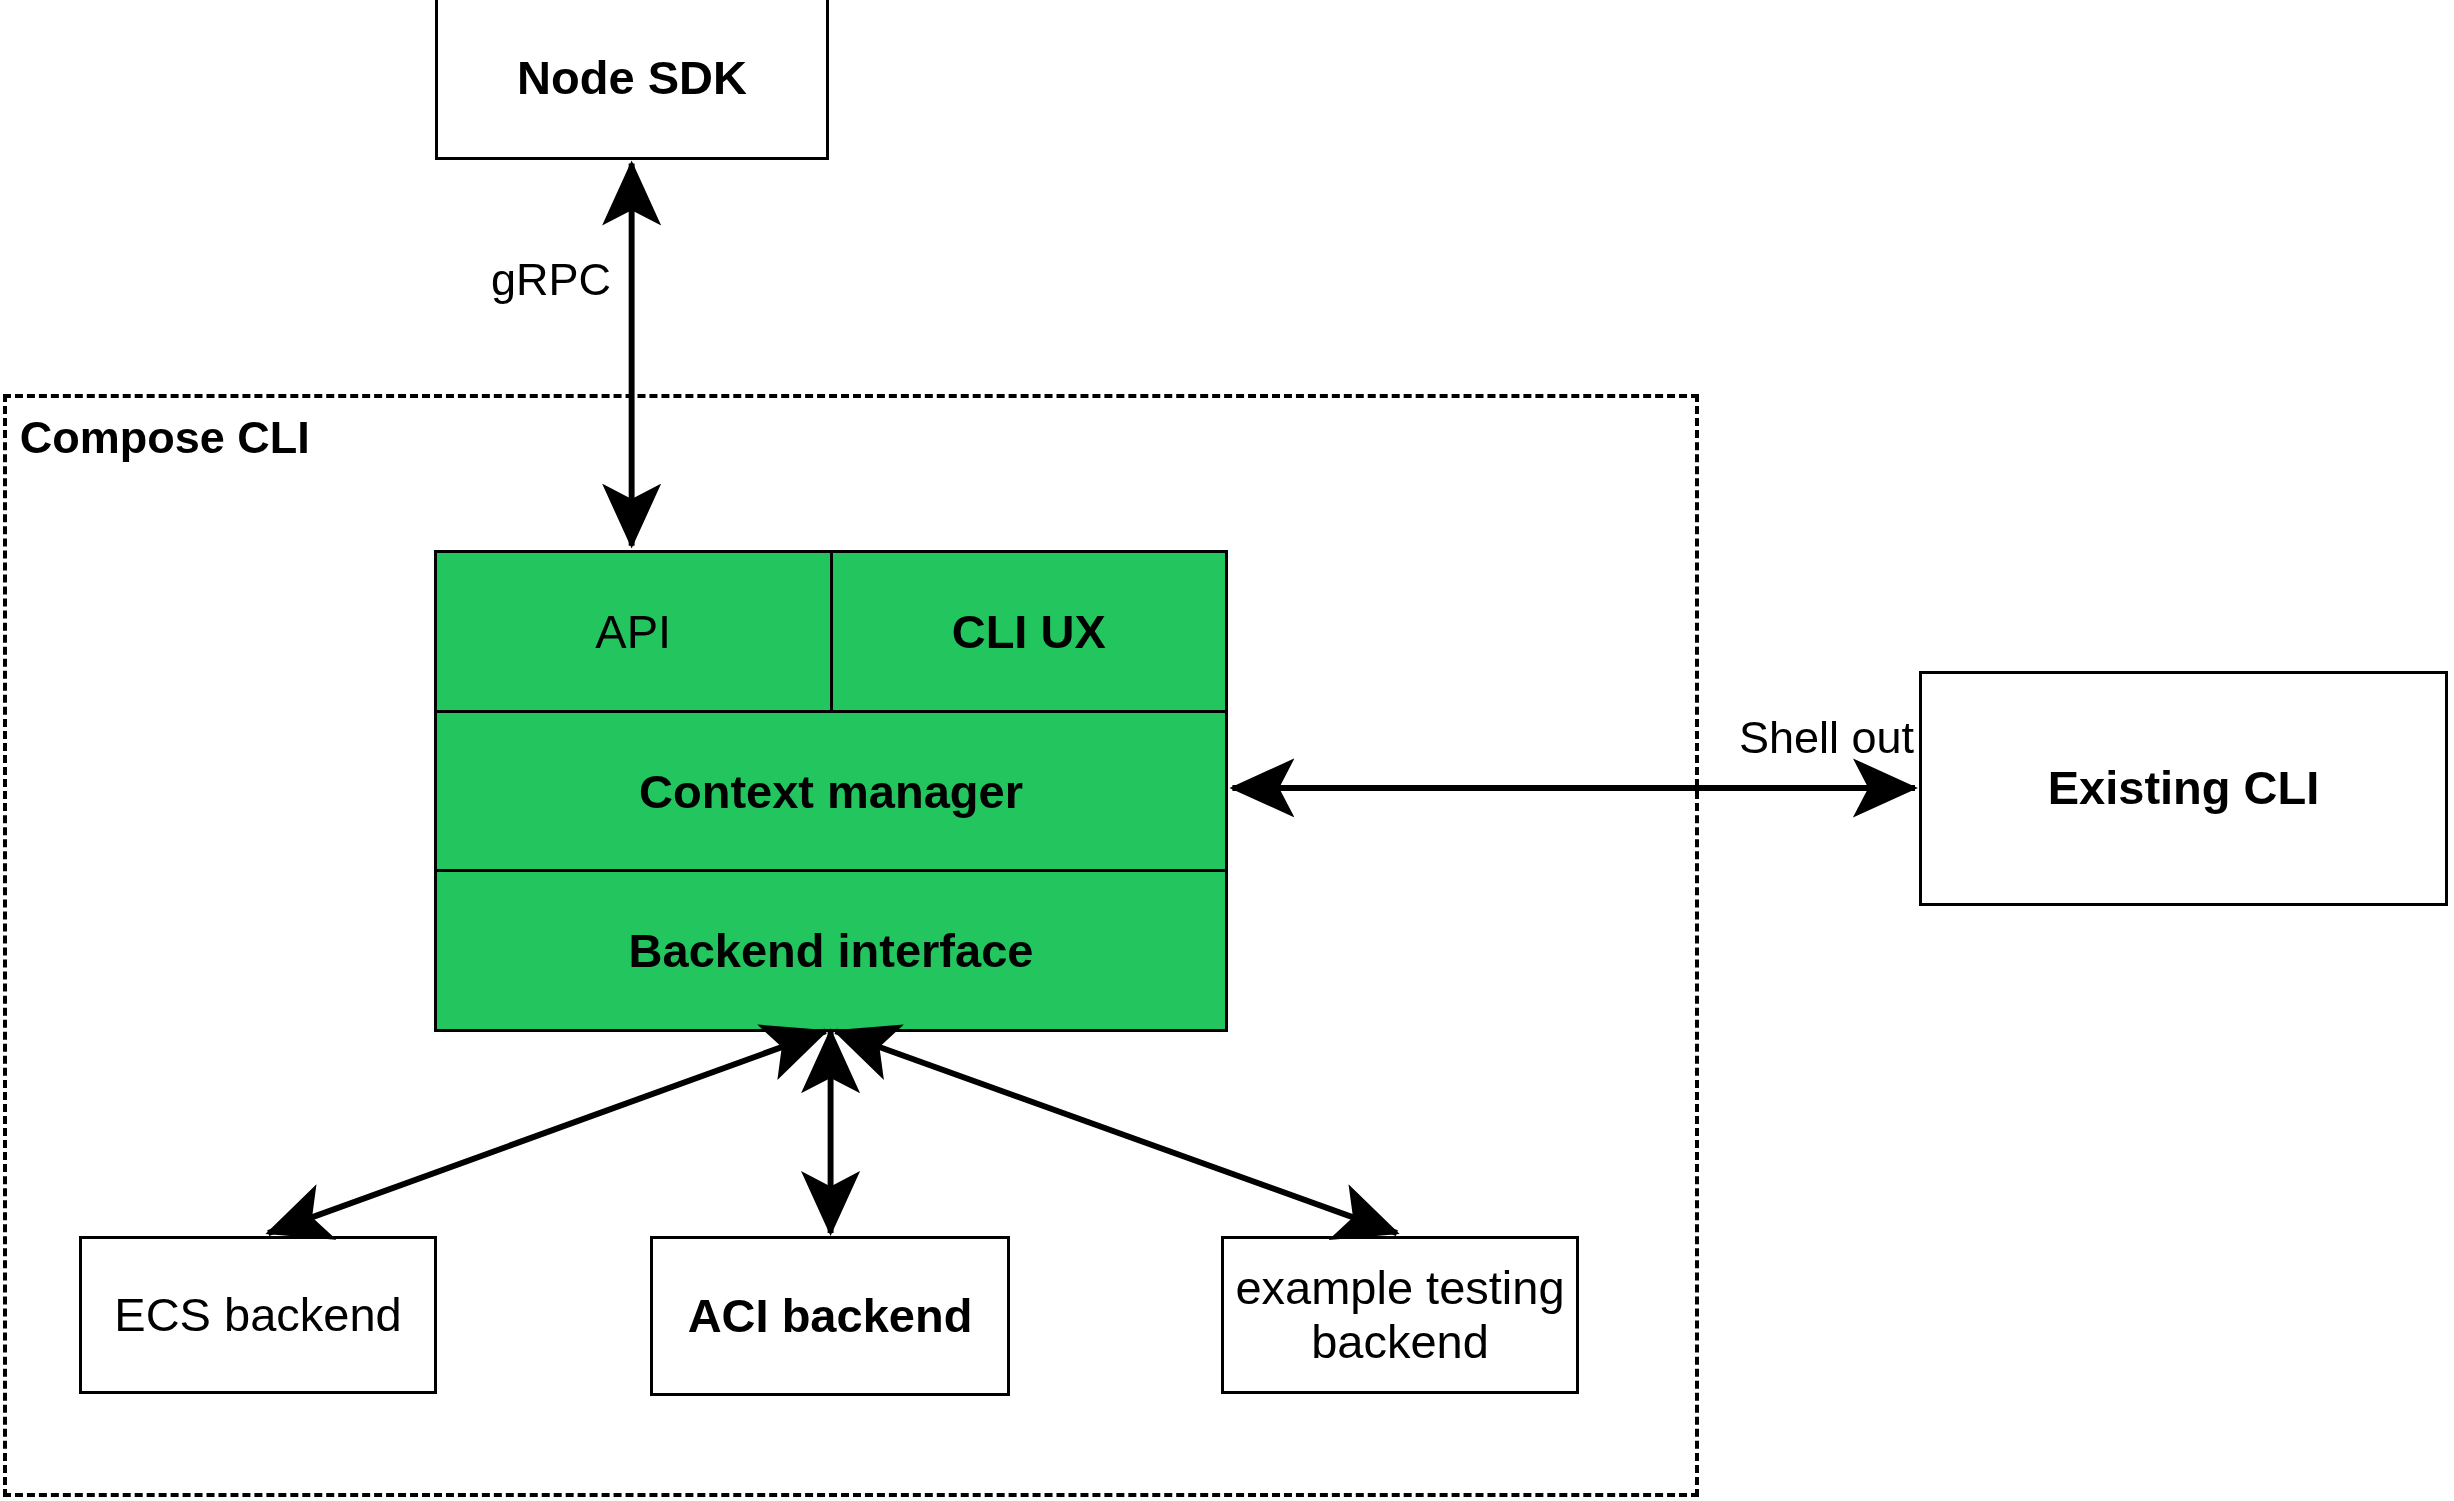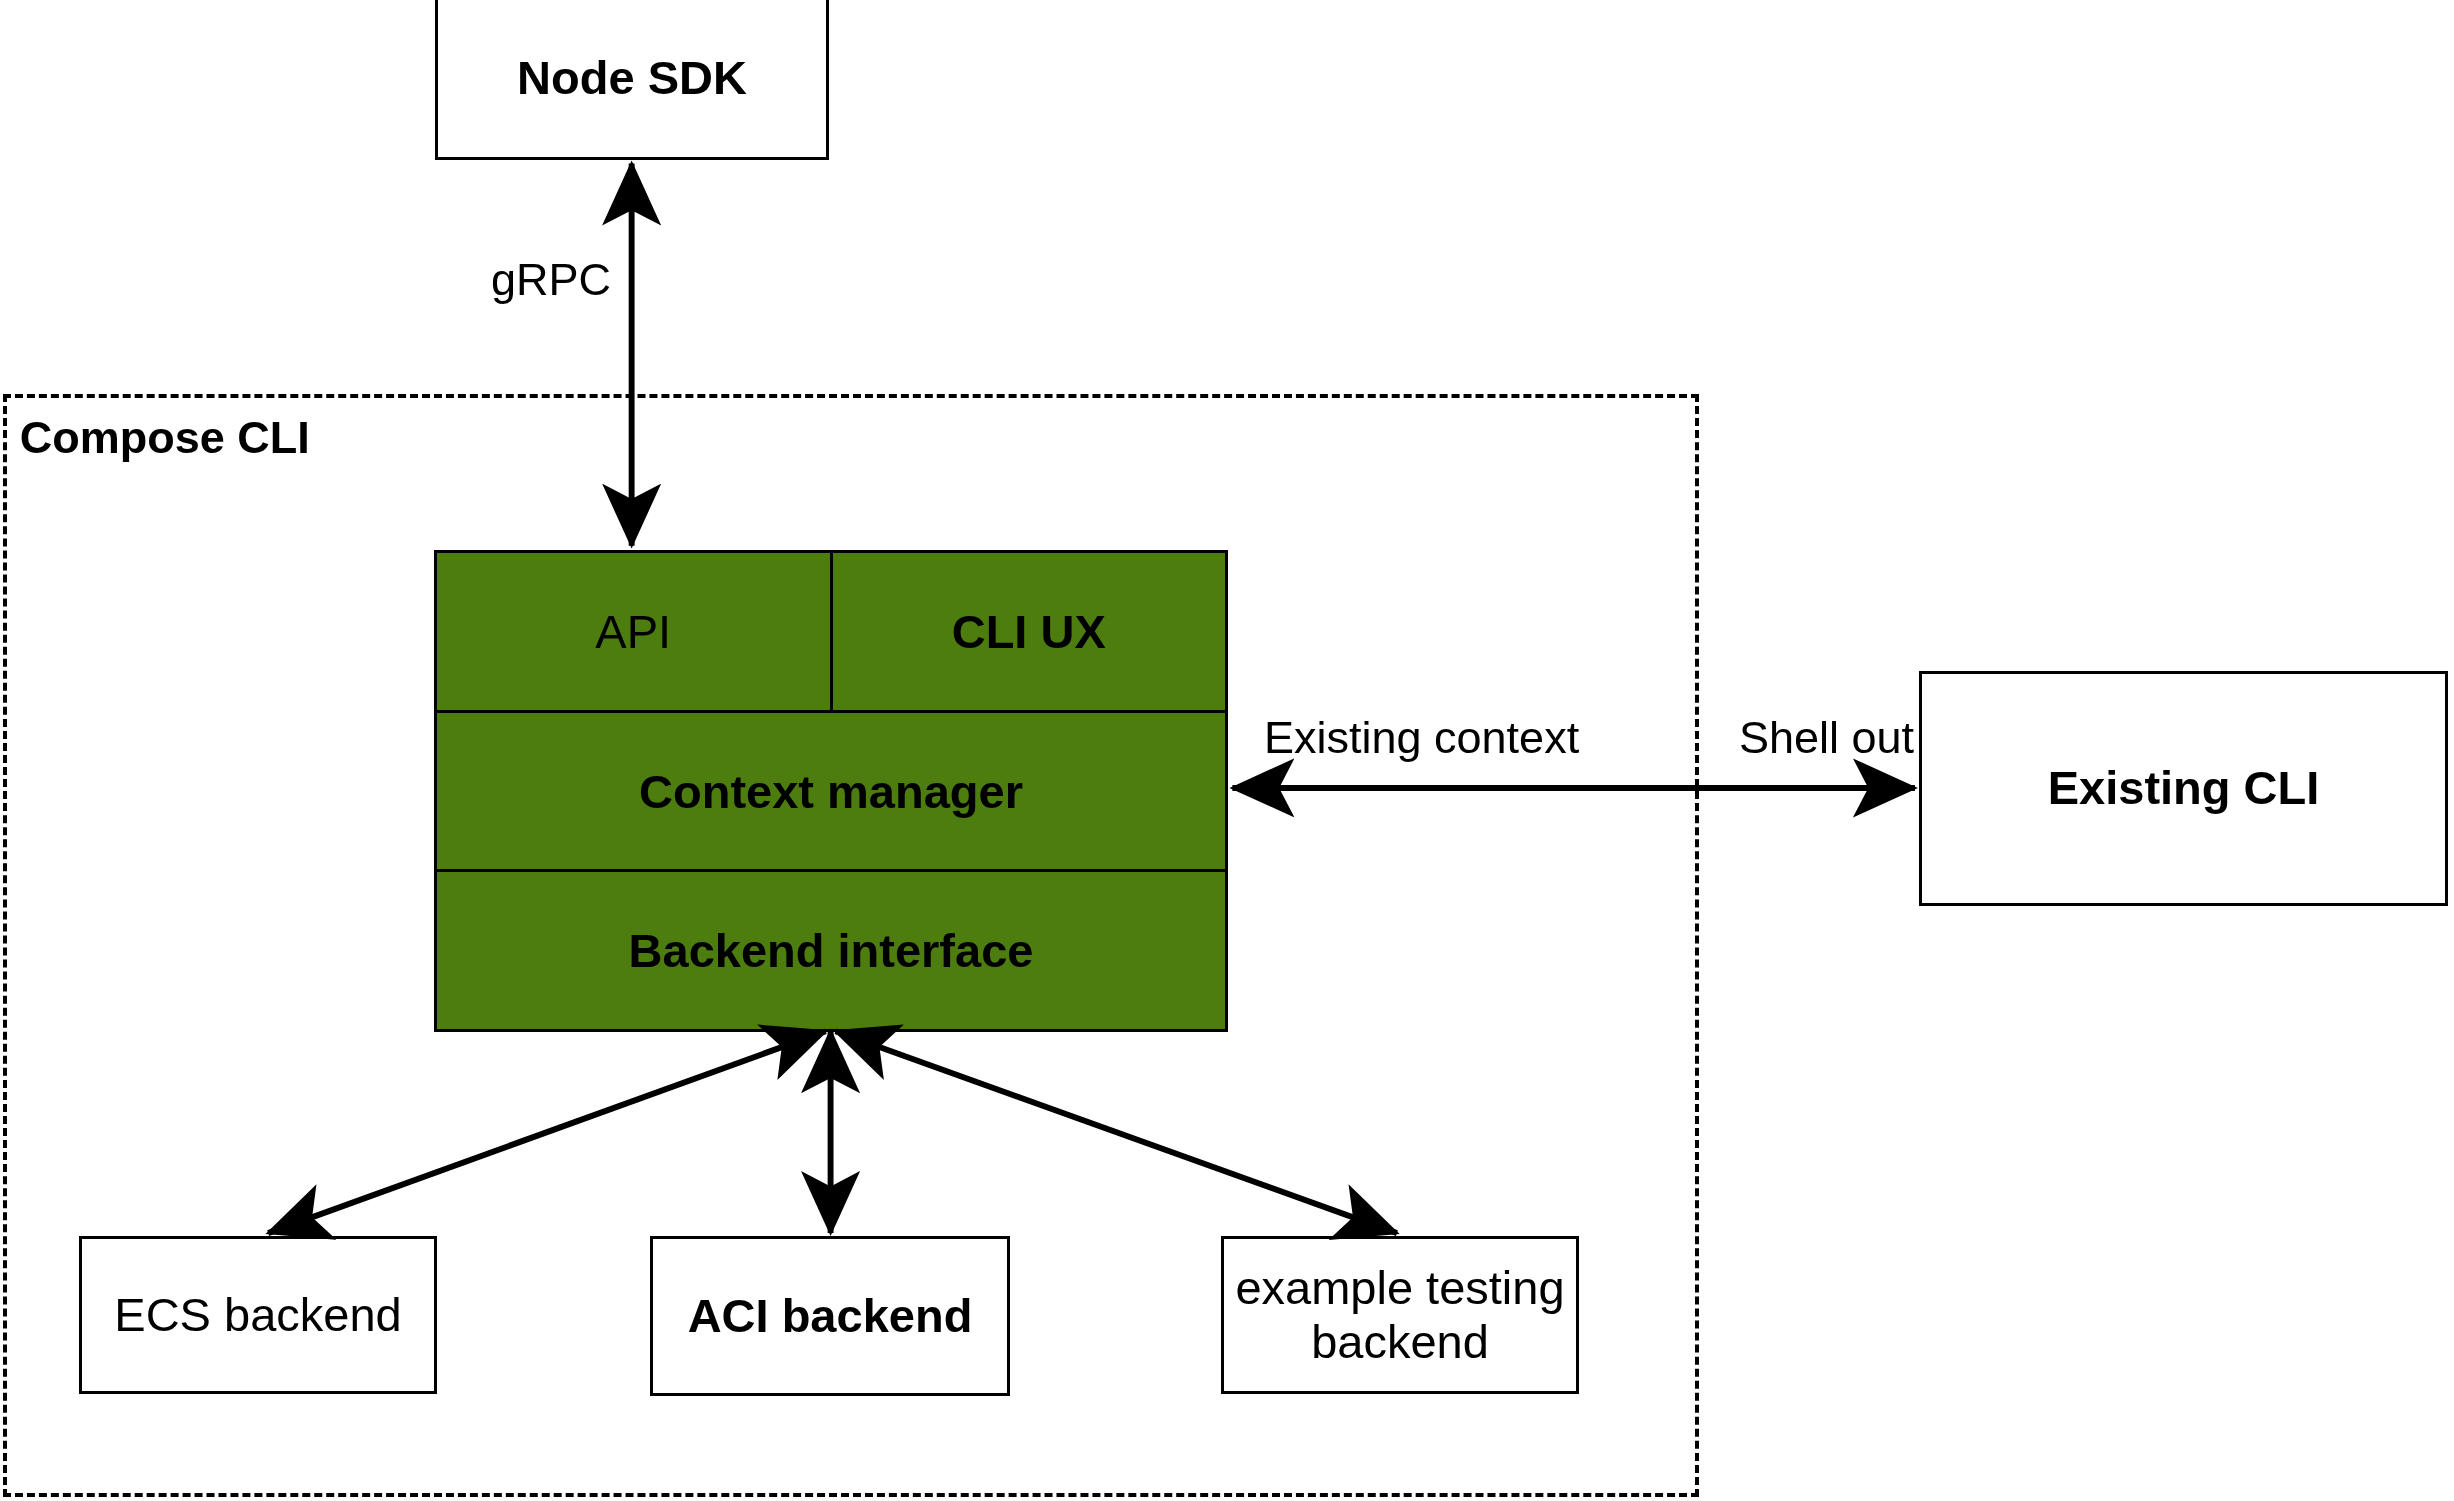--- a/index.html
+++ b/index.html
@@ -46,21 +46,21 @@
     font-weight: bold;
     color: #000000;
     white-space: nowrap;
   }
 
   
   .stack {
     position: absolute;
     box-sizing: border-box;
     border: 3.9px solid #000000;
-    background: #4d7c0f;
+    background: #22c55e;
     display: flex;
     flex-direction: column;
   }
   .stack-row {
     box-sizing: border-box;
     display: flex;
     flex: 1 1 0;
     border-bottom: 3.9px solid #000000;
   }
   .stack-row:last-child { border-bottom: none; }
@@ -119,21 +119,20 @@
 
   <div class="box" style="left:79px; top:1236px; width:358px; height:158px;">ECS backend</div>
 
   <div class="box" style="left:650px; top:1236px; width:360px; height:160px;font-weight:bold;">ACI backend</div>
 
   <div class="box" style="left:1221px; top:1236px; width:358px; height:158px; white-space:pre-line;">example testing
 backend</div>
 
   <div class="edge-label" style="left:491px; top:254px;">gRPC</div>
 
-  <div class="edge-label" style="left:1264px; top:712px;">Existing context</div>
 
   <div class="edge-label" style="left:1739px; top:712px;">Shell out</div>
 
   <svg class="overlay" viewBox="0 0 2492 1524" xmlns="http://www.w3.org/2000/svg">
     <defs>
       <marker id="ah-end" markerWidth="13" markerHeight="13" refX="10.5" refY="5" orient="auto" markerUnits="strokeWidth">
         <path d="M0,0 L11,5 L0,10 L2.6,5 z" fill="#000000"></path>
       </marker>
       <marker id="ah-start" markerWidth="13" markerHeight="13" refX="10.5" refY="5" orient="auto-start-reverse" markerUnits="strokeWidth">
         <path d="M0,0 L11,5 L0,10 L2.6,5 z" fill="#000000"></path>

